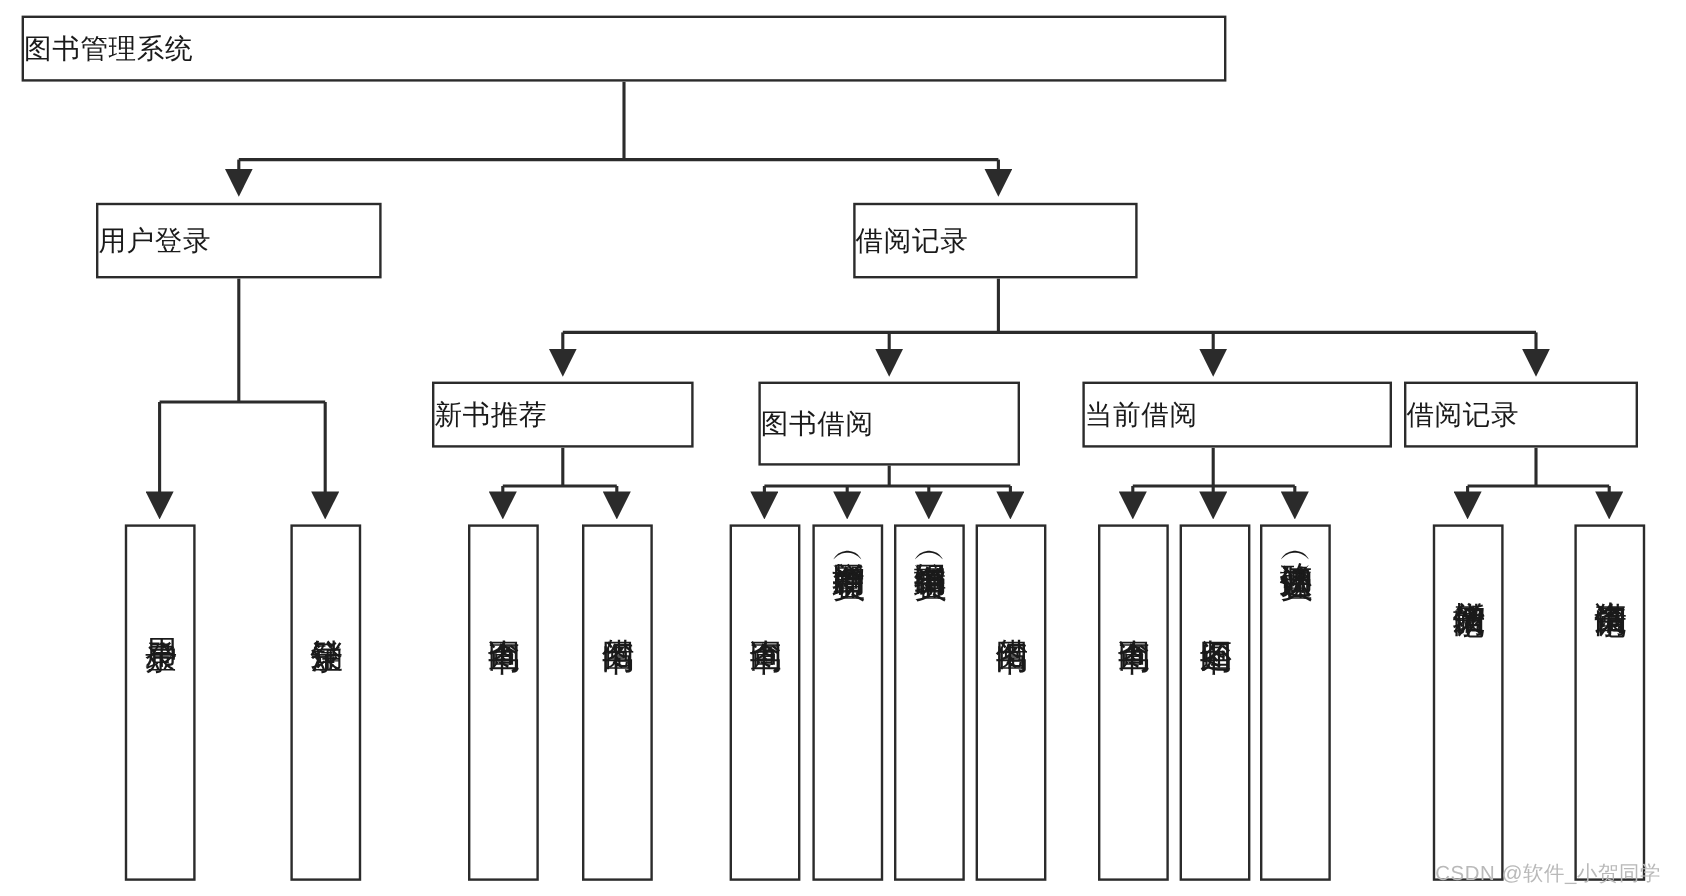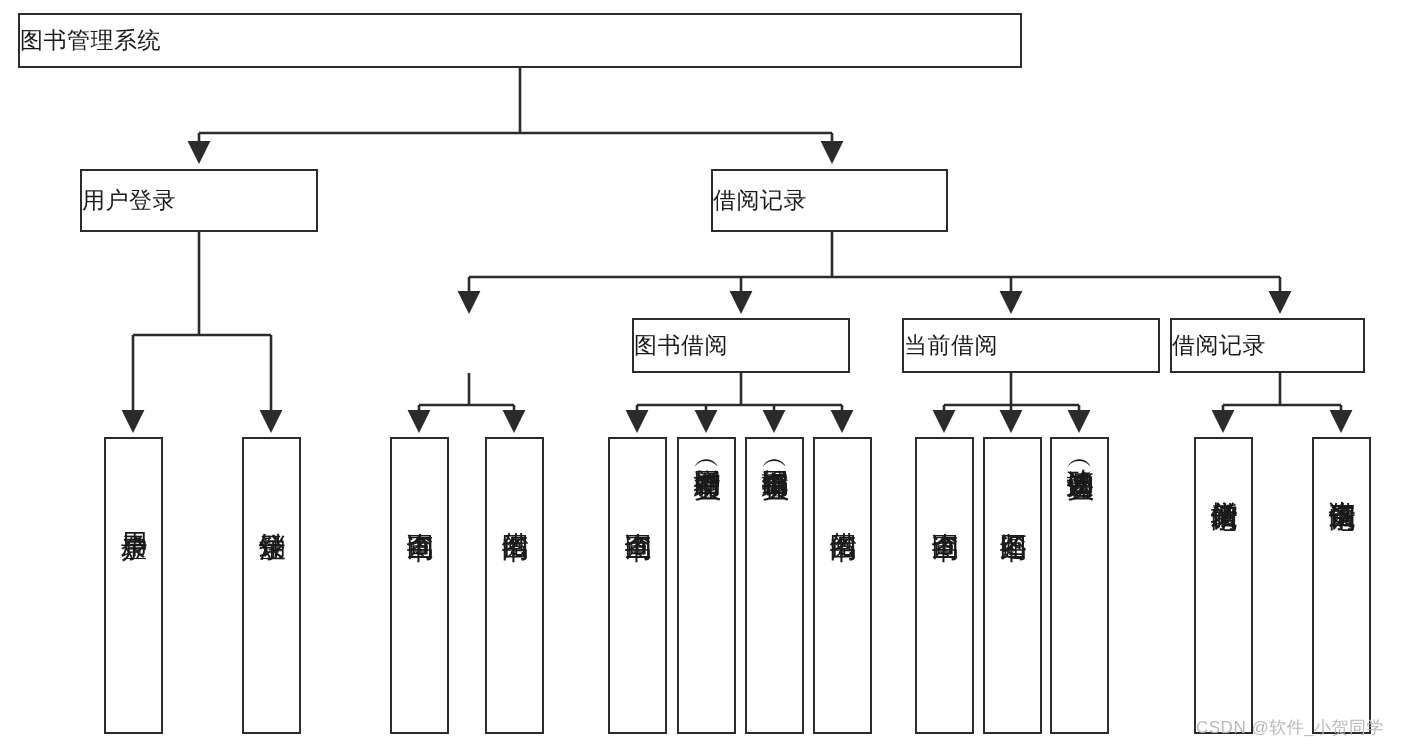--- a/index.html
+++ b/index.html
@@ -128,21 +128,24 @@
     <span class="lbl">图书管理系统</span>
   </div>
 
   <div class="node horiz" style="left:80px; top:169px; width:238px; height:63px;">
     <span class="lbl">用户登录</span>
   </div>
   <div class="node horiz" style="left:711px; top:169px; width:237px; height:63px;">
     <span class="lbl">借阅记录</span>
   </div>
 
-  <div class="node horiz" style="left:632px; top:318px; width:218px; height:55px;">
+  <div class="node horiz" style="left:360px; top:318px; width:218px; height:55px;">
+    <span class="lbl">新书推荐</span>
+  </div>
+  <div class="node horiz" style="left:632px; top:318px; width:218px; height:70px;">
     <span class="lbl">图书借阅</span>
   </div>
   <div class="node horiz" style="left:902px; top:318px; width:258px; height:55px;">
     <span class="lbl">当前借阅</span>
   </div>
   <div class="node horiz" style="left:1170px; top:318px; width:195px; height:55px;">
     <span class="lbl">借阅记录</span>
   </div>
 
   <div class="node vert" style="left:104px; top:437px; width:59px; height:297px; padding-top:72px;">

